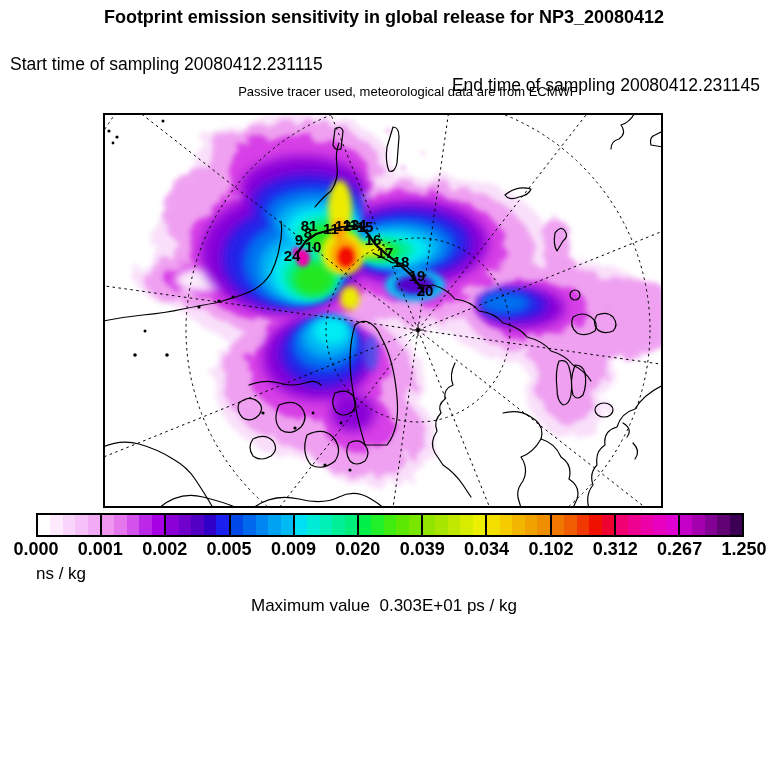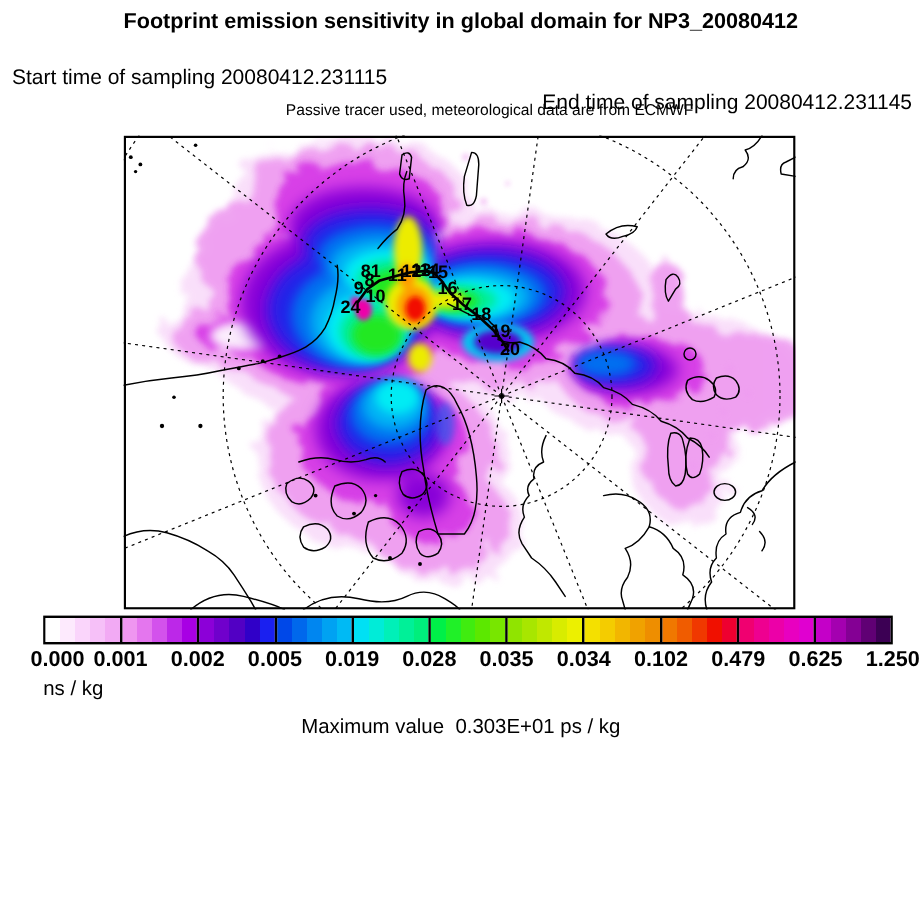--- a/index.html
+++ b/index.html
@@ -22,21 +22,21 @@
   #cticks{position:absolute;left:36px;top:539px;width:708px;height:22px;}
   .ctick{position:absolute;top:0;transform:translateX(-50%);
          font-size:18px;font-weight:bold;white-space:nowrap;}
   #units{position:absolute;left:36px;top:564px;width:708px;font-size:17px;}
   #maxline{position:absolute;left:0;top:596px;width:768px;text-align:center;font-size:17px;white-space:pre;}
   text.trk{font-size:15px;font-weight:bold;fill:#000;text-anchor:middle;}
 </style>
 </head>
 <body>
 
-<div class="hdr-line" id="title">Footprint emission sensitivity in global domain for NP3_20080412</div>
+<div class="hdr-line" id="title">Footprint emission sensitivity in global release for NP3_20080412</div>
 <div class="hdr-line" id="line2">
   <span class="lft">Start time of sampling 20080412.231115</span>
   <span class="rgt">End time of sampling 20080412.231145</span>
 </div>
 <div class="hdr-line" id="line3">
 </div>
 <div class="hdr-line" id="line4">Passive tracer used, meteorological data are from ECMWF</div>
 
 <svg id="map" viewBox="0 0 560 395">
   <defs>
@@ -298,27 +298,27 @@
     <div class="seg" style="background: linear-gradient(to right, rgb(0, 72, 232) 0%, rgb(0, 72, 232) 20%, rgb(0, 104, 236) 20%, rgb(0, 104, 236) 40%, rgb(0, 134, 240) 40%, rgb(0, 134, 240) 60%, rgb(0, 162, 242) 60%, rgb(0, 162, 242) 80%, rgb(0, 186, 244) 80%, rgb(0, 186, 244) 100%);"></div>
     <div class="seg" style="background: linear-gradient(to right, rgb(0, 224, 244) 0%, rgb(0, 224, 244) 20%, rgb(0, 236, 216) 20%, rgb(0, 236, 216) 40%, rgb(0, 240, 184) 40%, rgb(0, 240, 184) 60%, rgb(0, 240, 152) 60%, rgb(0, 240, 152) 80%, rgb(0, 238, 124) 80%, rgb(0, 238, 124) 100%);"></div>
     <div class="seg" style="background: linear-gradient(to right, rgb(0, 240, 72) 0%, rgb(0, 240, 72) 20%, rgb(32, 240, 40) 20%, rgb(32, 240, 40) 40%, rgb(64, 236, 16) 40%, rgb(64, 236, 16) 60%, rgb(92, 232, 0) 60%, rgb(92, 232, 0) 80%, rgb(120, 230, 0) 80%, rgb(120, 230, 0) 100%);"></div>
     <div class="seg" style="background: linear-gradient(to right, rgb(144, 228, 0) 0%, rgb(144, 228, 0) 20%, rgb(168, 230, 0) 20%, rgb(168, 230, 0) 40%, rgb(192, 232, 0) 40%, rgb(192, 232, 0) 60%, rgb(216, 236, 0) 60%, rgb(216, 236, 0) 80%, rgb(236, 240, 0) 80%, rgb(236, 240, 0) 100%);"></div>
     <div class="seg" style="background: linear-gradient(to right, rgb(244, 224, 0) 0%, rgb(244, 224, 0) 20%, rgb(244, 204, 0) 20%, rgb(244, 204, 0) 40%, rgb(242, 182, 0) 40%, rgb(242, 182, 0) 60%, rgb(240, 162, 0) 60%, rgb(240, 162, 0) 80%, rgb(238, 142, 0) 80%, rgb(238, 142, 0) 100%);"></div>
     <div class="seg" style="background: linear-gradient(to right, rgb(240, 120, 0) 0%, rgb(240, 120, 0) 20%, rgb(240, 92, 0) 20%, rgb(240, 92, 0) 40%, rgb(240, 56, 0) 40%, rgb(240, 56, 0) 60%, rgb(240, 16, 0) 60%, rgb(240, 16, 0) 80%, rgb(238, 0, 48) 80%, rgb(238, 0, 48) 100%);"></div>
     <div class="seg" style="background: linear-gradient(to right, rgb(240, 0, 112) 0%, rgb(240, 0, 112) 20%, rgb(238, 0, 144) 20%, rgb(238, 0, 144) 40%, rgb(236, 0, 168) 40%, rgb(236, 0, 168) 60%, rgb(232, 0, 192) 60%, rgb(232, 0, 192) 80%, rgb(224, 0, 208) 80%, rgb(224, 0, 208) 100%);"></div>
     <div class="seg" style="background: linear-gradient(to right, rgb(196, 0, 200) 0%, rgb(196, 0, 200) 20%, rgb(164, 0, 176) 20%, rgb(164, 0, 176) 40%, rgb(132, 0, 148) 40%, rgb(132, 0, 148) 60%, rgb(96, 0, 116) 60%, rgb(96, 0, 116) 80%, rgb(60, 0, 84) 80%, rgb(60, 0, 84) 100%);"></div>
   </div>
 <div id="cticks">
-    <span class="ctick" style="left: 0%; margin-left: 12px;">0.000</span>
+    <span class="ctick" style="left: 0%;">0.000</span>
     <span class="ctick" style="left: 9.09091%;">0.001</span>
     <span class="ctick" style="left: 18.1818%;">0.002</span>
     <span class="ctick" style="left: 27.2727%;">0.005</span>
-    <span class="ctick" style="left: 36.3636%;">0.019</span>
-    <span class="ctick" style="left: 45.4545%;">0.028</span>
-    <span class="ctick" style="left: 54.5455%;">0.035</span>
+    <span class="ctick" style="left: 36.3636%;">0.009</span>
+    <span class="ctick" style="left: 45.4545%;">0.020</span>
+    <span class="ctick" style="left: 54.5455%;">0.039</span>
     <span class="ctick" style="left: 63.6364%;">0.034</span>
     <span class="ctick" style="left: 72.7273%;">0.102</span>
-    <span class="ctick" style="left: 81.8182%;">0.479</span>
-    <span class="ctick" style="left: 90.9091%;">0.625</span>
+    <span class="ctick" style="left: 81.8182%;">0.312</span>
+    <span class="ctick" style="left: 90.9091%;">0.267</span>
     <span class="ctick" style="left: 100%;">1.250</span>
   </div>
 <div id="units">ns / kg</div>
 <div id="maxline">Maximum value  0.303E+01 ps / kg</div>
 
 </body></html>

